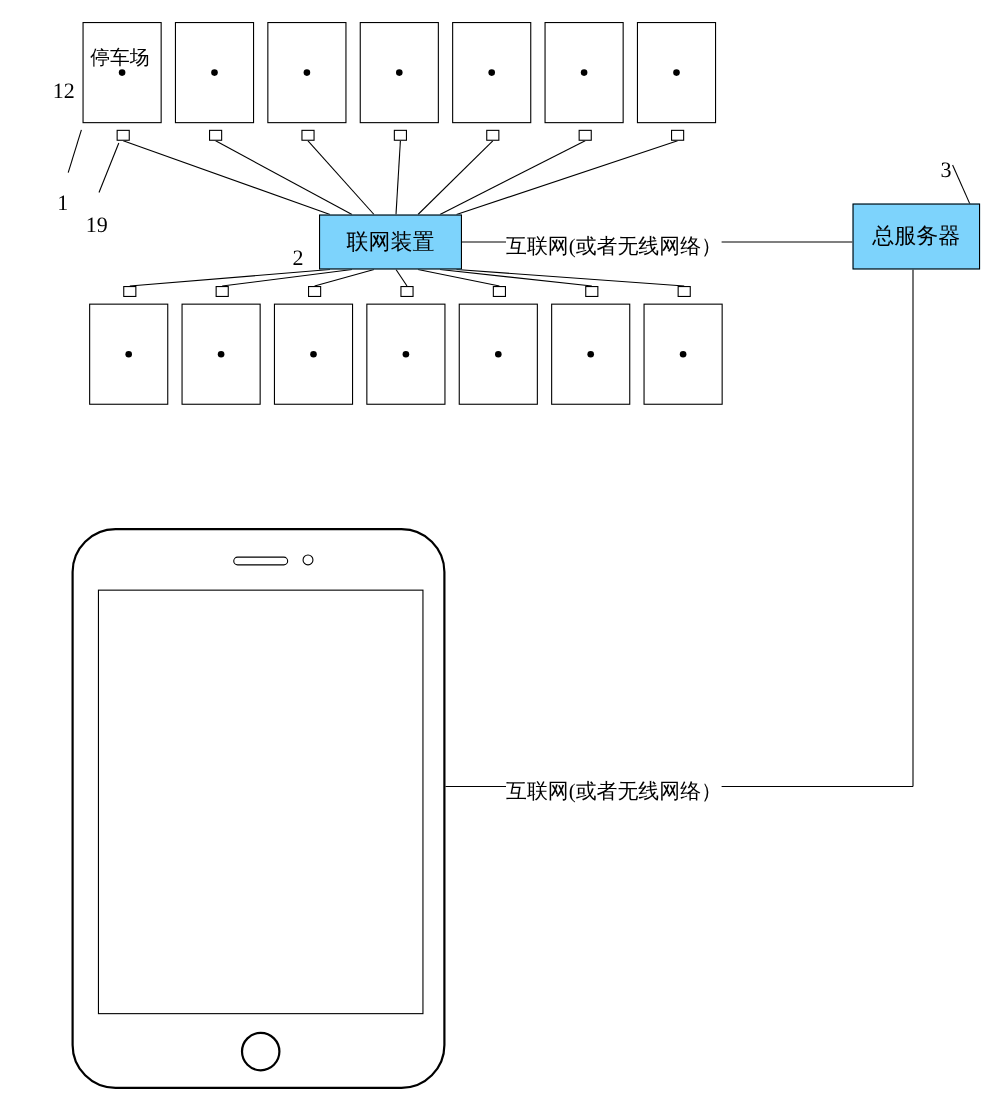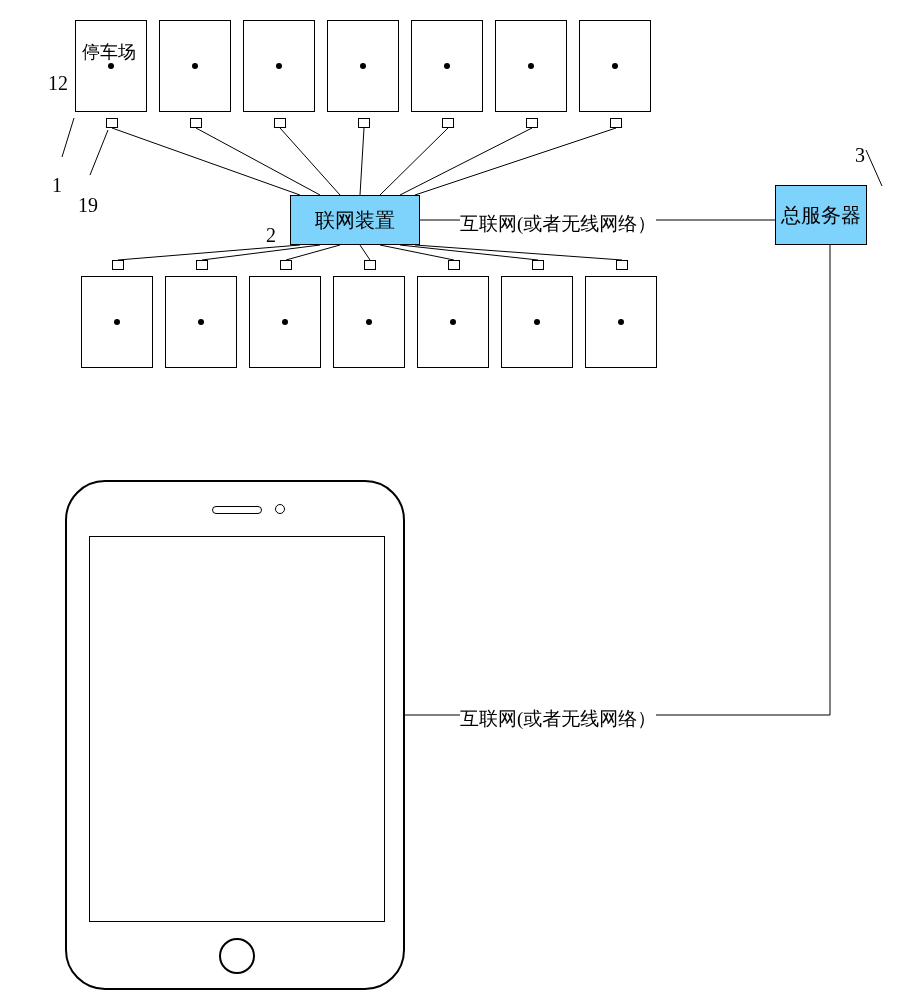--- a/index.html
+++ b/index.html
@@ -173,21 +173,21 @@
 <span class="label" style="left:52px; top:158px;">1</span>
 <span class="label" style="left:78px; top:178px;">19</span>
 <span class="label" style="left:266px; top:208px;">2</span>
 <span class="label" style="left:855px; top:128px;">3</span>
 <span class="label" style="left:392px; top:875px;">4</span>
 
 <div class="mid-box" style="left:290px; top:195px; width:130px; height:50px; line-height:48px; font-size:20px;">
   <span>联网装置</span>
 </div>
 
-<div class="mid-box" style="left:775px; top:185px; width:92px; height:60px; line-height:58px; font-size:20px;">
+<div class="mid-box" style="left:775px; top:185px; width:116px; height:60px; line-height:58px; font-size:20px;">
   <span>总服务器</span>
 </div>
 
 <span class="label" style="left:460px; top:195px; font-size:19px; background:#fff;">互联网(或者无线网络）</span>
 <span class="label" style="left:460px; top:690px; font-size:19px; background:#fff;">互联网(或者无线网络）</span>
 
 <div class="phone" style="left:65px; top:480px; width:340px; height:510px;">
   <div class="phone-speaker" style="left:145px; top:24px; width:50px; height:8px;"></div>
   <div class="phone-cam" style="left:208px; top:22px; width:10px; height:10px;"></div>
   <div class="phone-screen" style="left:22px; top:54px; width:296px; height:386px;"></div>

